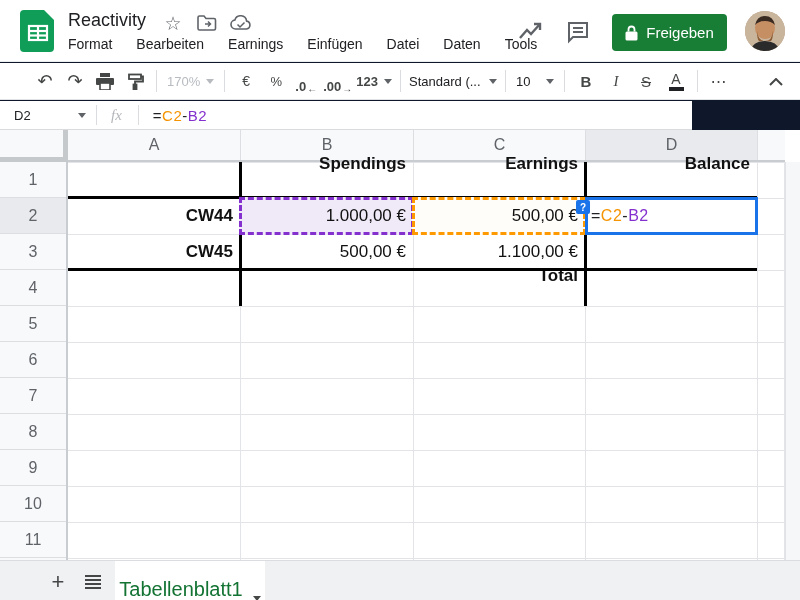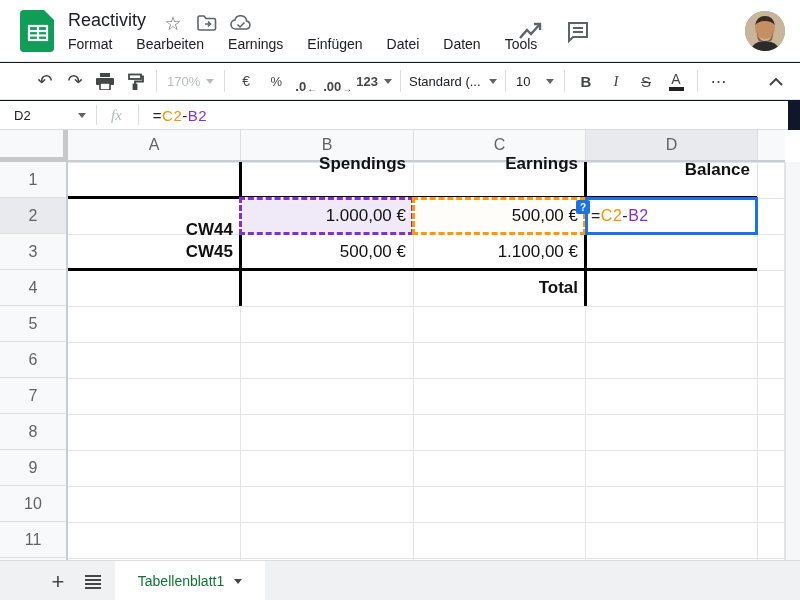--- a/index.html
+++ b/index.html
@@ -33,21 +33,21 @@
   .font-sel { font-size:13px; display:flex; align-items:center; width:92px; justify-content:space-between; padding:0 2px; }
   .size-sel { font-size:13px; display:flex; align-items:center; width:46px; justify-content:space-between; padding:0 4px; }
   .b-btn { font-weight:bold; font-size:15px; }
   .i-btn { font-style:italic; font-size:15px; font-family:"Liberation Serif", serif; }
   .s-btn { text-decoration:line-through; font-size:15px; }
   .a-color { display:flex; flex-direction:column; align-items:center; line-height:1; }
   .a-color .bar { width:15px; height:4px; background:#202124; margin-top:1px; }
   .toolbar-collapse { position:absolute; right:12px; top:70px; width:24px; height:24px; display:flex; align-items:center; justify-content:center; }
 
   
-  .formulabar { position:absolute; left:0; top:101px; width:788px; height:29px; background:#fff; border-bottom:1px solid #d9dbde; display:flex; align-items:center; }
+  .formulabar { position:absolute; left:0; top:101px; width:692px; height:29px; background:#fff; border-bottom:1px solid #d9dbde; display:flex; align-items:center; }
   .namebox { width:96px; display:flex; align-items:center; justify-content:space-between; padding:0 10px 0 14px; font-size:13px; }
   .fdiv { width:1px; height:20px; background:#dadce0; }
   .fx { font-family:"Liberation Serif", serif; font-style:italic; color:#b3b6ba; font-size:15px; margin:0 16px 0 14px; }
   .formula-text { font-size:15px; margin-left:14px; letter-spacing:0.5px; }
   .tok-orange { color:#f59300; }
   .tok-purple { color:#8430ce; }
 
   
   .sheet { position:absolute; left:0; top:130px; width:800px; height:430px; background:#fff; overflow:hidden; }
   .corner { position:absolute; left:0; top:0; width:68px; height:32px; background:#f8f9fa; border-right:5px solid #c6c9cc; border-bottom:5px solid #c6c9cc; }
@@ -58,34 +58,34 @@
   .hl { background:#e8eaed !important; }
   .sheet-body { position:absolute; left:68px; top:32px; width:717px; height:398px;
     background-image:linear-gradient(to bottom, #e2e4e7 1px, transparent 1px);
     background-size:100% 36px; }
   .vgrid { position:absolute; top:32px; width:1px; height:398px; background:#e2e4e7; }
   .cell { position:absolute; height:36px; display:flex; align-items:center; justify-content:flex-end; padding:0 7px; font-size:17px; color:#111; z-index:2; }
   .cell.bold { font-weight:bold; }
   .cA { left:68px;  width:172px; }
   .cB { left:240px; width:173px; }
   .cC { left:413px; width:172px; }
-  .cD { left:585px; width:172px;margin-top:6px; }
-  .r1 { top:16px; } .r2 { top:82px; } .r3 { top:104px; } .r4 { top:140px;padding-left:45px; }
+  .cD { left:585px; width:172px; }
+  .r1 { top:16px; } .r2 { top:68px; } .r3 { top:104px; } .r4 { top:128px;padding-left:45px; }
   .blackline { position:absolute; background:#000; z-index:3; }
   .ref-box { position:absolute; z-index:4; }
   .ref-b2 { left:239px; top:67px; width:175px; height:38px; border:3px dashed #8430ce; background:#f0e9f7; }
   .ref-c2 { left:412px; top:67px; width:174px; height:38px; border:3px dashed #ff9900; background:#fffdfa; }
   .edit-cell { position:absolute; left:585px; top:67px; width:173px; height:38px; border:3px solid #1a73e8; background:#fff; z-index:5; display:flex; align-items:center; padding-left:3px; font-size:16px; letter-spacing:0.5px; }
   .help-badge { position:absolute; left:576px; top:70px; width:14px; height:14px; background:#1a73e8; border-radius:2px; color:#fff; font-size:10px; font-weight:bold; display:flex; align-items:center; justify-content:center; z-index:6; }
   .vscroll { position:absolute; left:785px; top:32px; width:15px; height:398px; background:#f6f7f8; border-left:1px solid #e0e2e5; }
 
   
   .bottombar { position:absolute; left:0; top:560px; width:800px; height:40px; background:#eff1f3; border-top:1px solid #dadce0; }
   .bb-btn { position:absolute; top:8px; width:26px; height:26px; display:flex; align-items:center; justify-content:center; color:#444746; }
-  .sheet-tab { position:absolute; left:115px; top:0; width:150px; height:40px; background:#fff; display:flex; align-items:center; justify-content:center; gap:10px; font-size:14px; font-weight:500; color:#137333; }
+  .sheet-tab { position:absolute; left:115px; top:0; width:150px; height:40px; background:#fff; display:flex; align-items:flex-end; justify-content:center; gap:10px; font-size:20px; font-weight:500; color:#137333; }
   .tab-caret { width:0; height:0; border-left:4px solid transparent; border-right:4px solid transparent; border-top:5px solid #444746; }
 </style>
 </head>
 <body>
 
 <div class="app">
 
   <div class="topbar">
     <div class="logo">
       <svg width="36" height="42" viewBox="0 0 36 42">
@@ -127,20 +127,27 @@
         <path d="M17 4 h6 v6"></path>
       </svg>
     </div>
     <div class="tb-right-ic" style="left:564px;">
       <svg width="24" height="24" viewBox="0 0 24 24" fill="none" stroke="#5f6368" stroke-width="2">
         <path d="M3 3 h18 v14 h-14 l-4 4 z"></path>
         <line x1="7" y1="8" x2="17" y2="8"></line>
         <line x1="7" y1="12" x2="17" y2="12"></line>
       </svg>
     </div>
+    <div class="share-btn">
+      <svg width="13" height="16" viewBox="0 0 13 16" fill="#fff">
+        <rect x="0.5" y="6.5" width="12" height="9" rx="1.5"></rect>
+        <path d="M3.5 6.5 V4.5 a3 3 0 0 1 6 0 V6.5" fill="none" stroke="#fff" stroke-width="1.8"></path>
+      </svg>
+      <span>Freigeben</span>
+    </div>
     <div class="avatar">
       <svg width="40" height="40" viewBox="0 0 40 40">
         <rect width="40" height="40" fill="#c9b49c"></rect>
         <ellipse cx="20" cy="17" rx="10" ry="11" fill="#c68f63"></ellipse>
         <path d="M10 14 Q12 5 20 5 Q28 5 30 14 Q26 10 20 10 Q14 10 10 14 z" fill="#3a2b22"></path>
         <path d="M12 20 Q13 30 20 30 Q27 30 28 20 Q28 28 26 30 L14 30 Q12 28 12 20 z" fill="#8a5a33"></path>
         <path d="M5 40 Q8 30 20 30 Q32 30 35 40 z" fill="#2b2b2b"></path>
       </svg>
     </div>
   </div>

